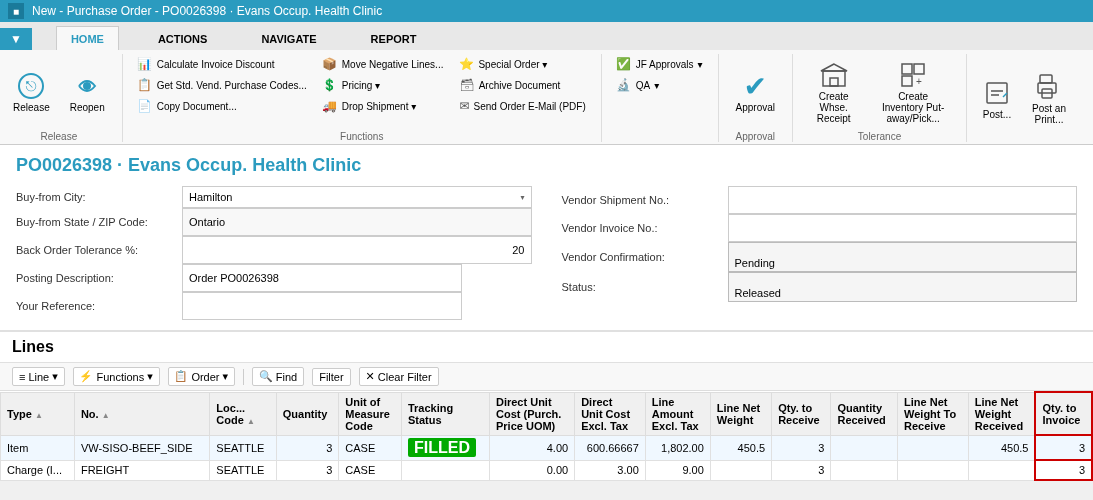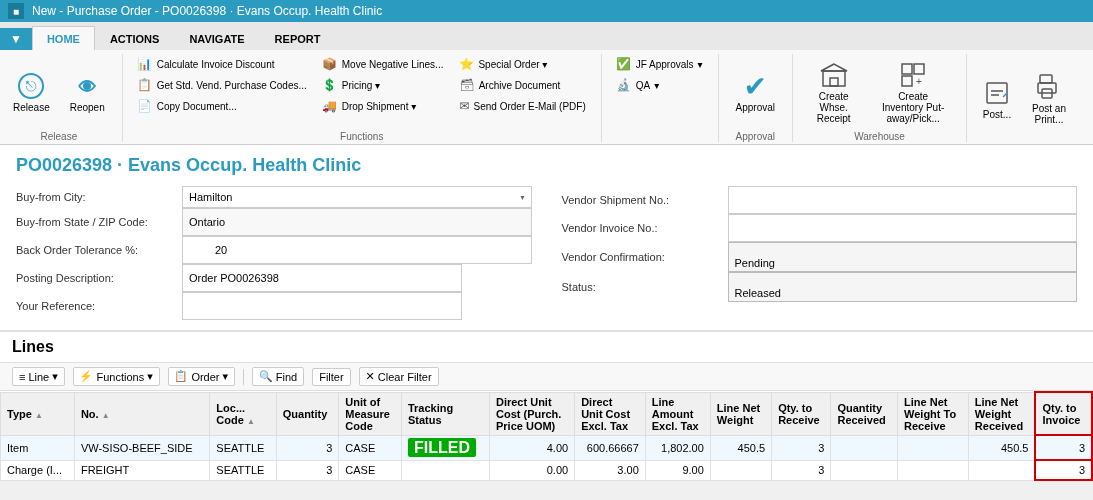--- a/index.html
+++ b/index.html
@@ -37,20 +37,21 @@
     }
     .ribbon-tab {
       padding: 4px 14px;
       font-size: 11px;
       font-weight: 600;
       cursor: pointer;
       height: 24px;
       display: flex; align-items: center;
       border: 1px solid transparent;
       border-bottom: none;
+      margin-left: 24px;
     }
     .ribbon-tab.active {
       background: #f8f8f8;
       border-color: #ccc;
       border-bottom-color: #f8f8f8;
       color: #2b9bbf;
     }
 
     .ribbon-content {
       display: flex;
@@ -398,21 +399,21 @@
             <svg width="28" height="28" viewBox="0 0 28 28">
                 <rect x="3" y="3" width="10" height="10" fill="none" stroke="#555" stroke-width="1.5"></rect>
                 <rect x="15" y="3" width="10" height="10" fill="none" stroke="#555" stroke-width="1.5"></rect>
                 <rect x="3" y="15" width="10" height="10" fill="none" stroke="#555" stroke-width="1.5"></rect>
                 <text x="17" y="24" font-size="10" fill="#555">+</text>
               </svg>
           </div>
           <span>Create Inventory Put-away/Pick...</span>
         </div>
       </div>
-      <div class="ribbon-group-label">Warehouse</div>
+      <div class="ribbon-group-label">Tolerance</div>
     </div>
 
     <div class="ribbon-group">
       <div class="ribbon-group-items">
         <div class="ribbon-btn-large">
           <div class="btn-icon">
             <svg width="28" height="28" viewBox="0 0 28 28">
                 <rect x="4" y="4" width="20" height="20" rx="1" fill="none" stroke="#555" stroke-width="1.5"></rect>
                 <line x1="8" y1="12" x2="20" y2="12" stroke="#555" stroke-width="1.5"></line>
                 <line x1="8" y1="16" x2="16" y2="16" stroke="#555" stroke-width="1.5"></line>
@@ -448,21 +449,21 @@
           <span>Hamilton</span>
           <span class="dropdown-arrow">▾</span>
         </div>
       </div>
       <div class="form-row">
         <span class="form-label">Buy-from State / ZIP Code:</span>
         <input class="form-input" readonly="" style="background: rgb(248, 248, 248);" value="Ontario">
       </div>
       <div class="form-row">
         <span class="form-label">Back Order Tolerance %:</span>
-        <input class="form-input" value="20" style="text-align: left; padding-left: 32px;">
+        <input class="form-input" value="20" style="text-align: right; padding-left: 32px;">
       </div>
       <div class="form-row">
         <span class="form-label">Posting Description:</span>
         <input class="form-input" value="Order PO0026398" style="width: 280px; flex: 0 0 auto;">
       </div>
       <div class="form-row">
         <span class="form-label">Your Reference:</span>
         <input class="form-input" value="" style="width: 280px; flex: 0 0 auto;">
       </div>
     </div>

